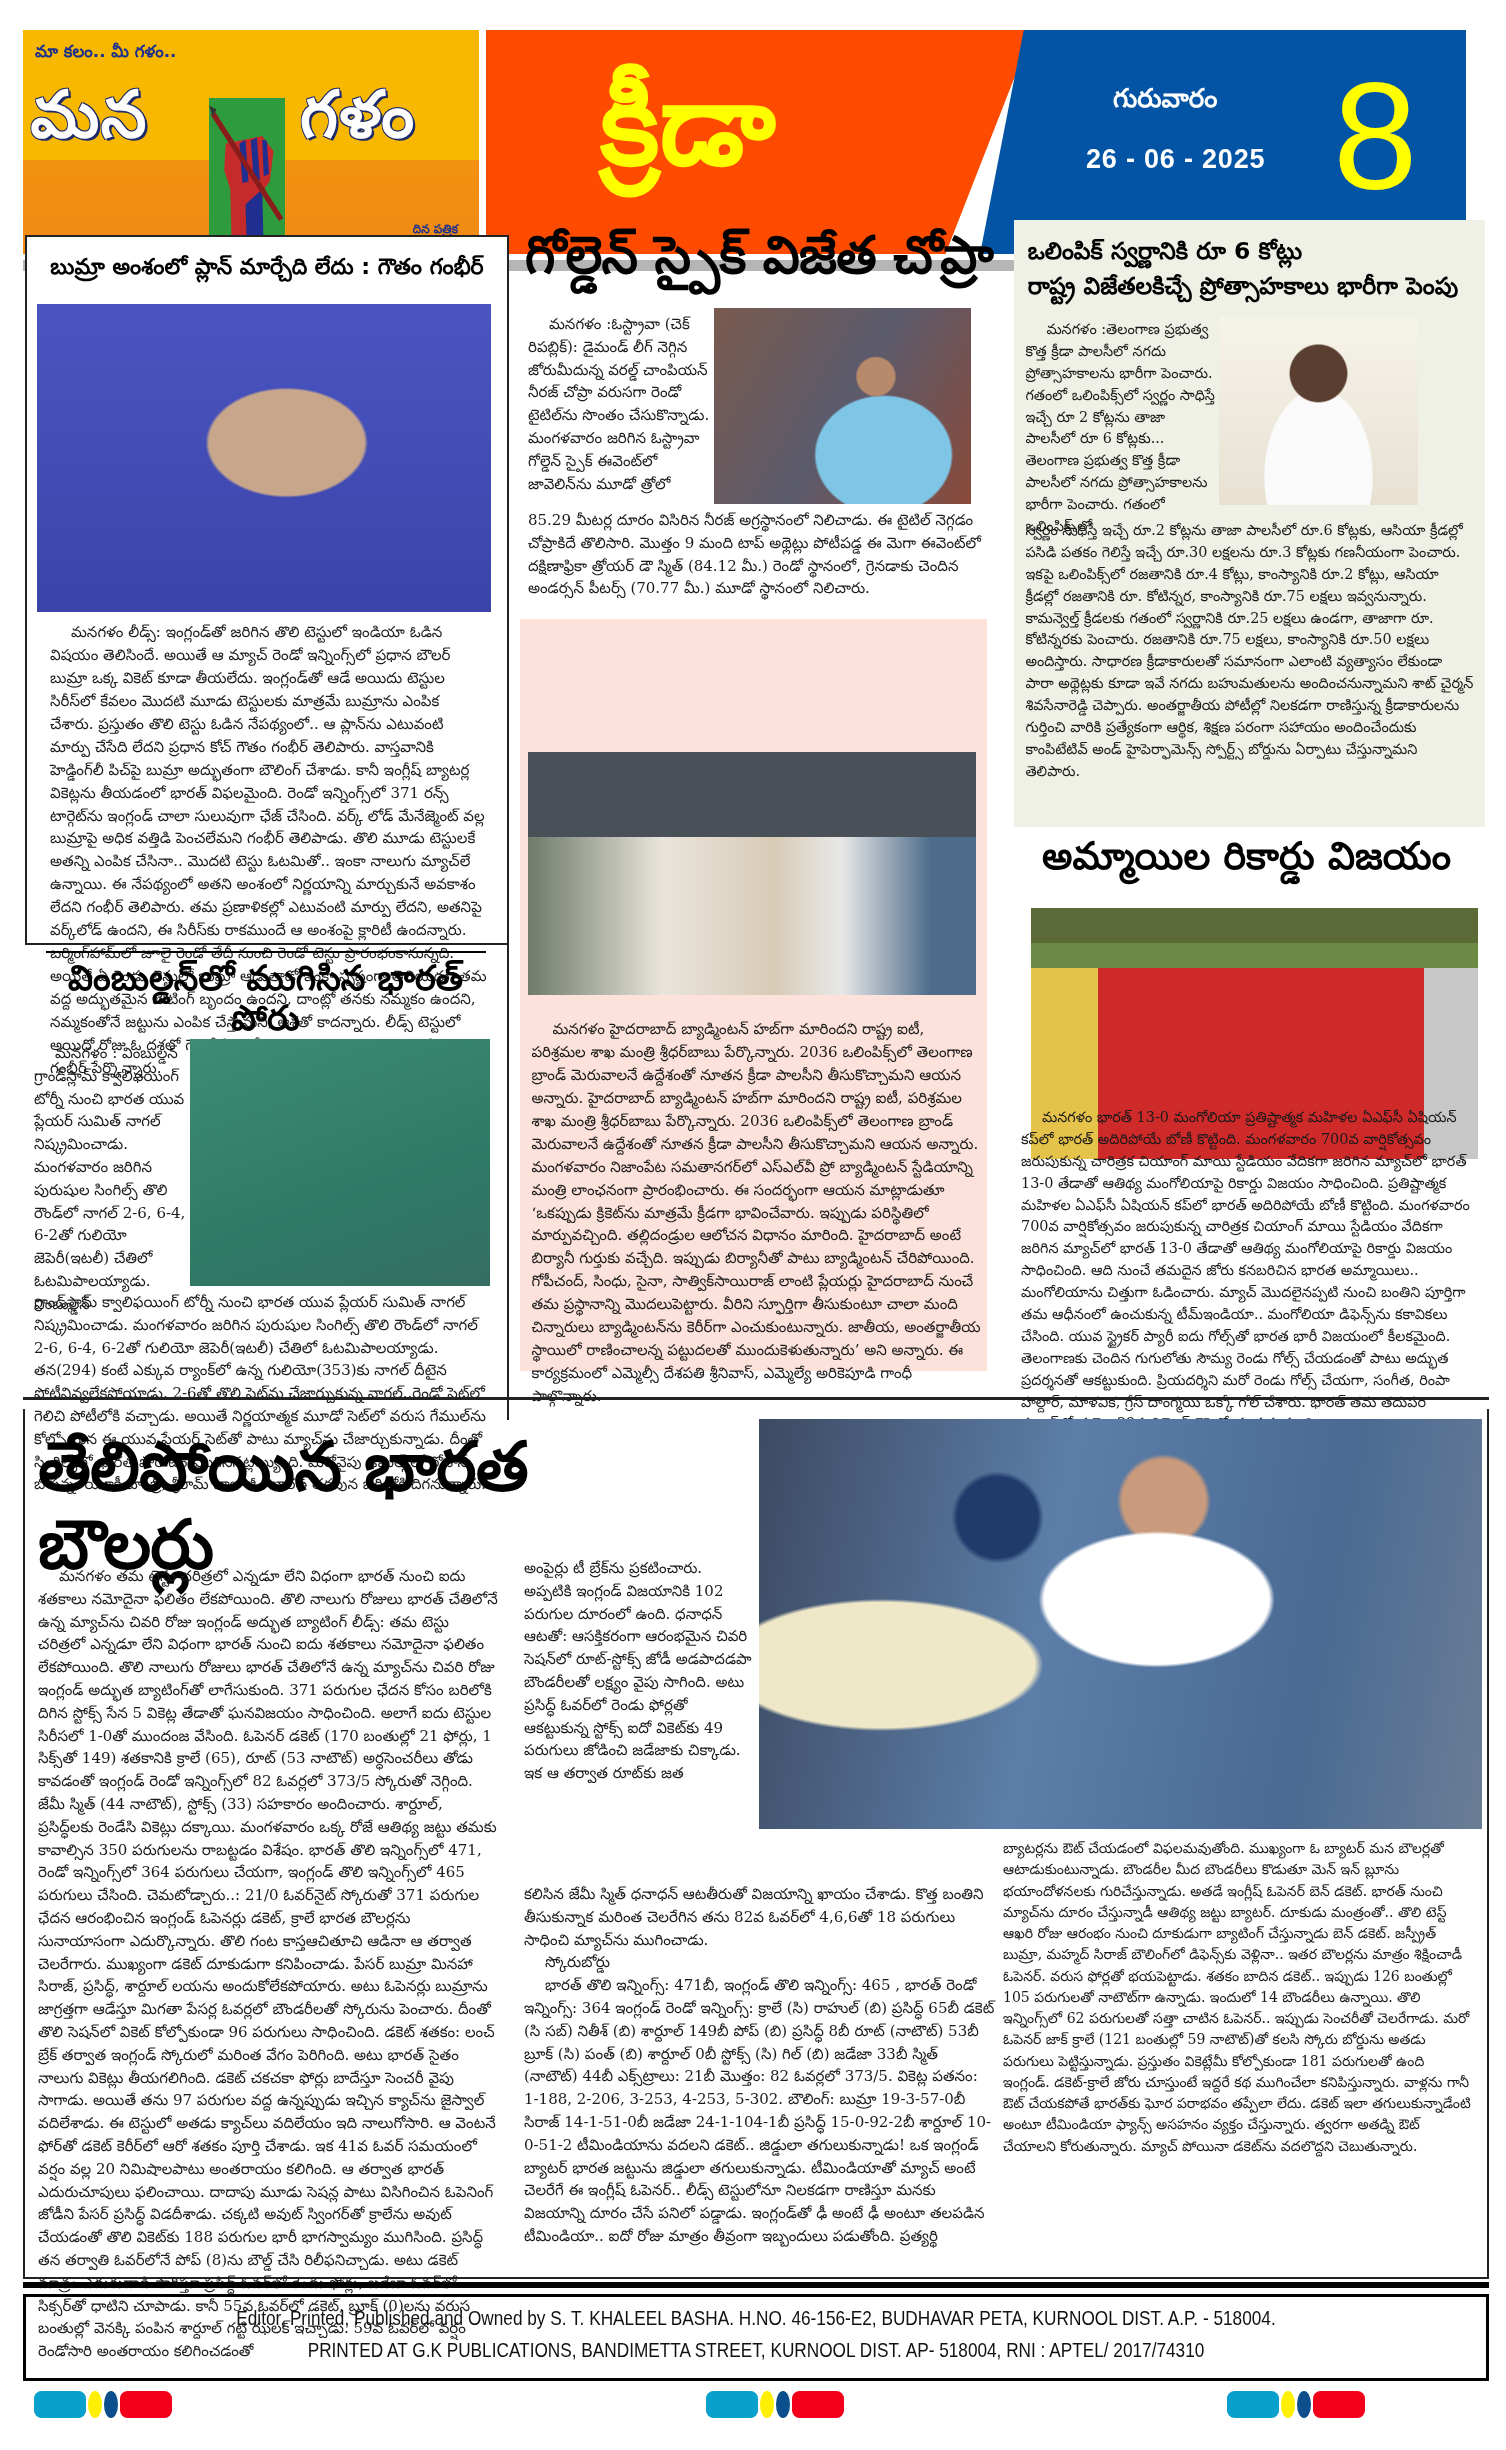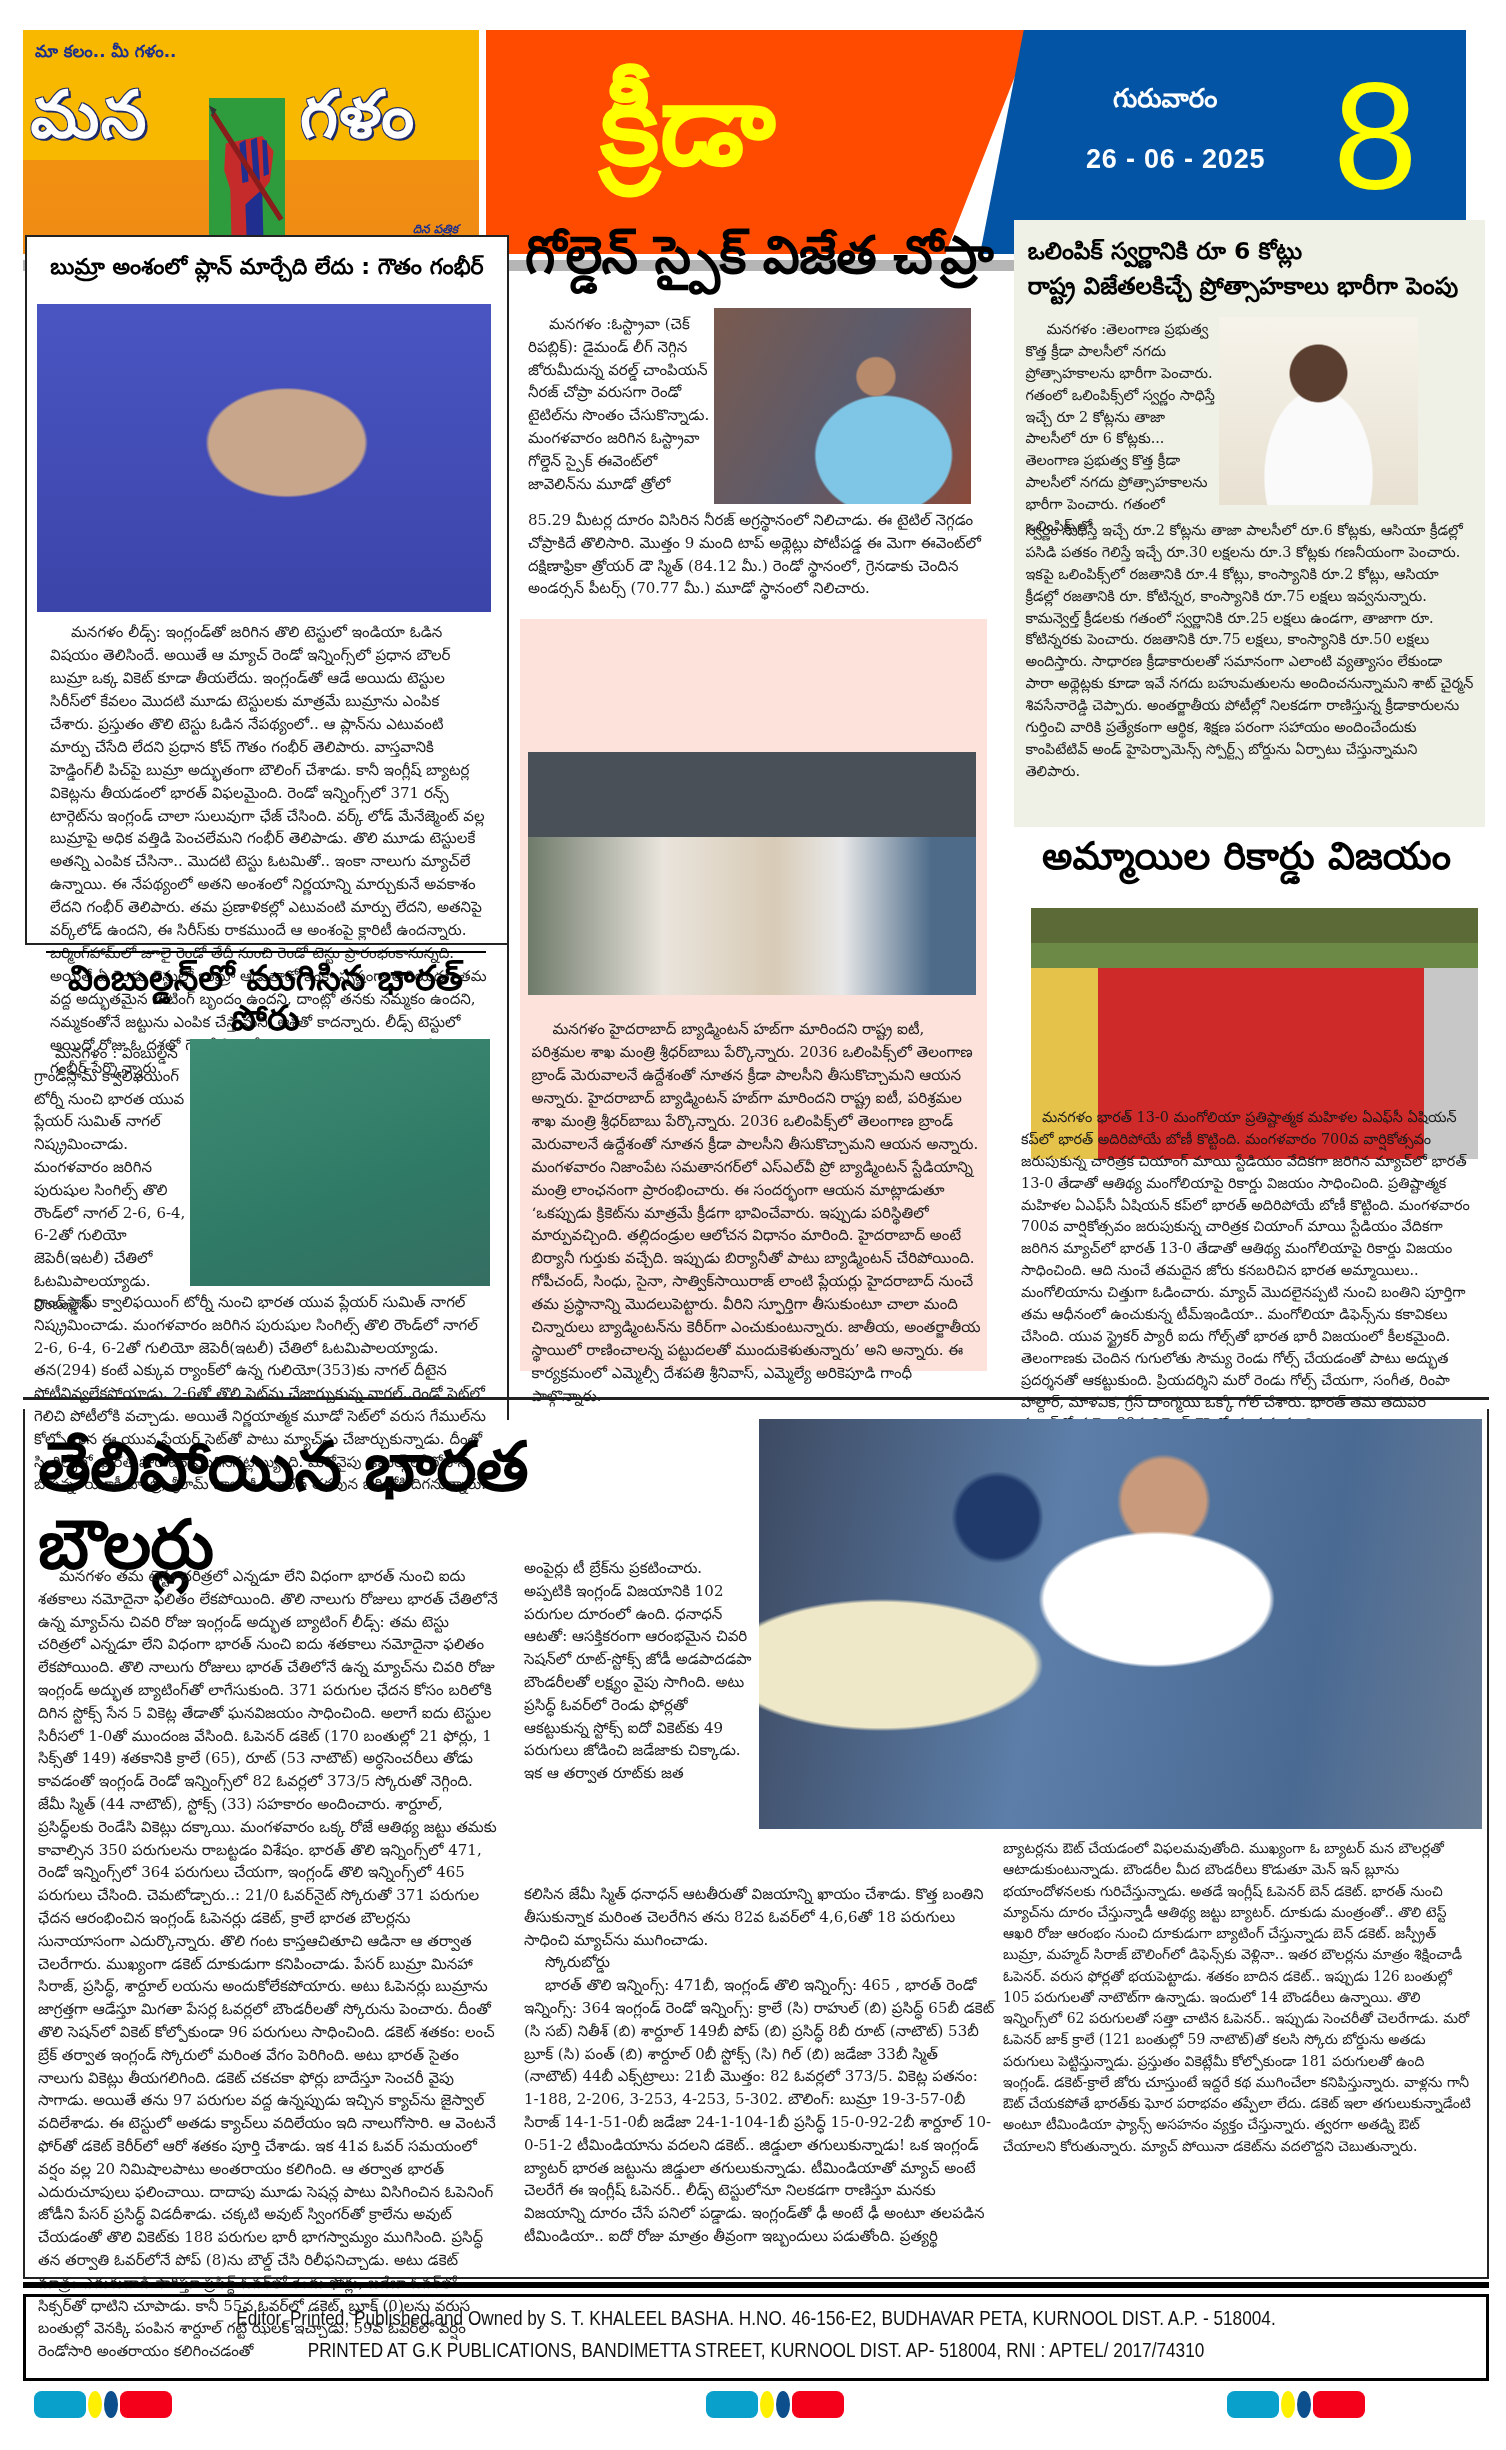--- a/index.html
+++ b/index.html
@@ -13,21 +13,21 @@
   .mast-left .tagline { position: absolute; left: 12px; top: 10.6px; font-family: "DejaVu Sans", sans-serif;
     font-weight: bold; font-size: 16.7px; color: #1b2f8f; }
   .mast-left .logo-word { position: absolute; top: 47px; font-family: "DejaVu Sans", sans-serif; font-weight: bold;
     font-size: 65px; color: #fff; letter-spacing: 1.5px;
     text-shadow: 2.3px 2.3px 0 #1e2b6a, -0.8px -0.8px 0 #1e2b6a, 0.8px -0.8px 0 #1e2b6a, -0.8px 0.8px 0 #1e2b6a; }
   .mast-left .logo-a { left: 7.6px; }
   .mast-left .logo-b { left: 277px; }
   .mast-left .fist-box { position: absolute; left: 186px; top: 68px; width: 76px; height: 152px; background: #2e9c3c; }
   .fist-box svg { position: absolute; left: 0; top: 0; }
   .mast-left .sub { position: absolute; right: 21px; bottom: 15px; font-family: "DejaVu Sans", sans-serif;
-    font-size: 12px; color: #1b2f8f; font-weight: bold; font-style: italic; }
+    font-size: 12px; color: #1b2f8f; font-weight: bold; }
 
   .mast-mid { left: 486px; top: 30px; width: 547px; height: 224px; background: #fe4b00;
     clip-path: polygon(0 0, 100% 0, 84% 100%, 0 100%); }
   .mast-mid .section-title { position: absolute; left: 114px; top: 38px; font-family: "DejaVu Sans", sans-serif;
     font-weight: bold; font-size: 114px; color: #ffff00; line-height: 1; }
 
   .mast-right { left: 980px; top: 30px; width: 486px; height: 224px; background: #0454a5;
     clip-path: polygon(9% 0, 100% 0, 100% 100%, 0 100%); }
   .mast-right .day { position: absolute; left: 133px; top: 53px; font-family: "DejaVu Sans", sans-serif;
     font-weight: bold; font-size: 26px; color: #fff; }

